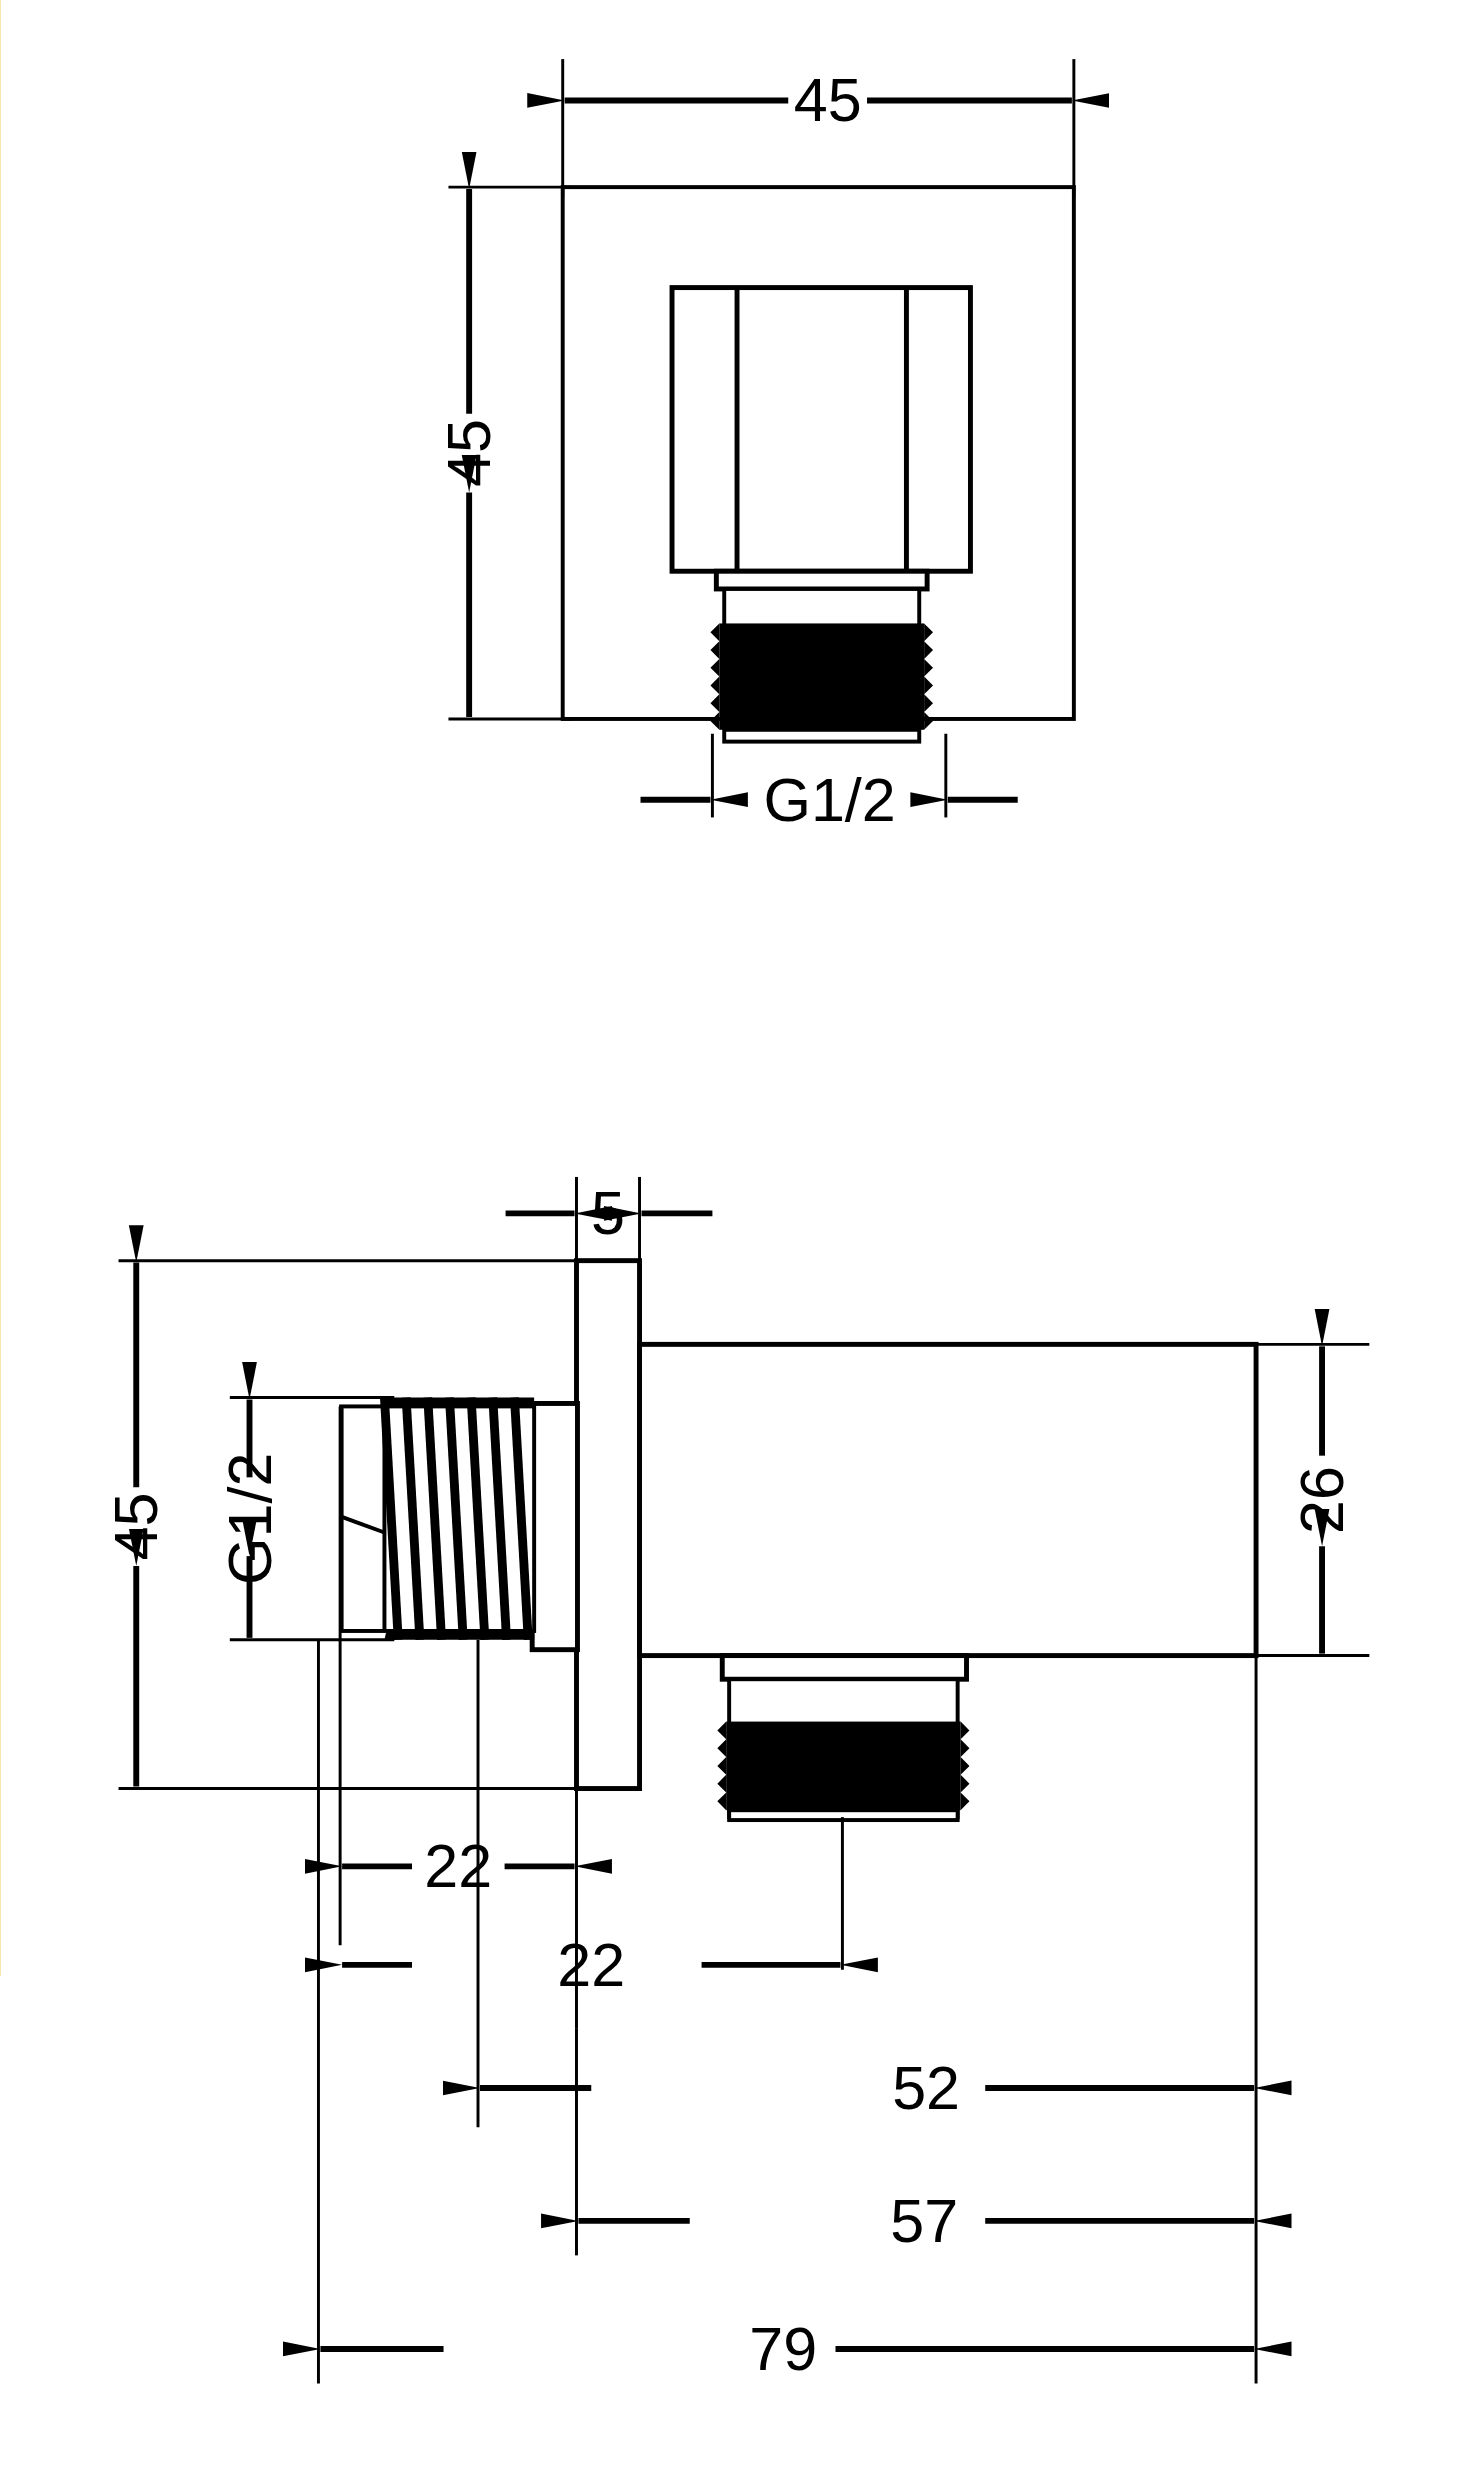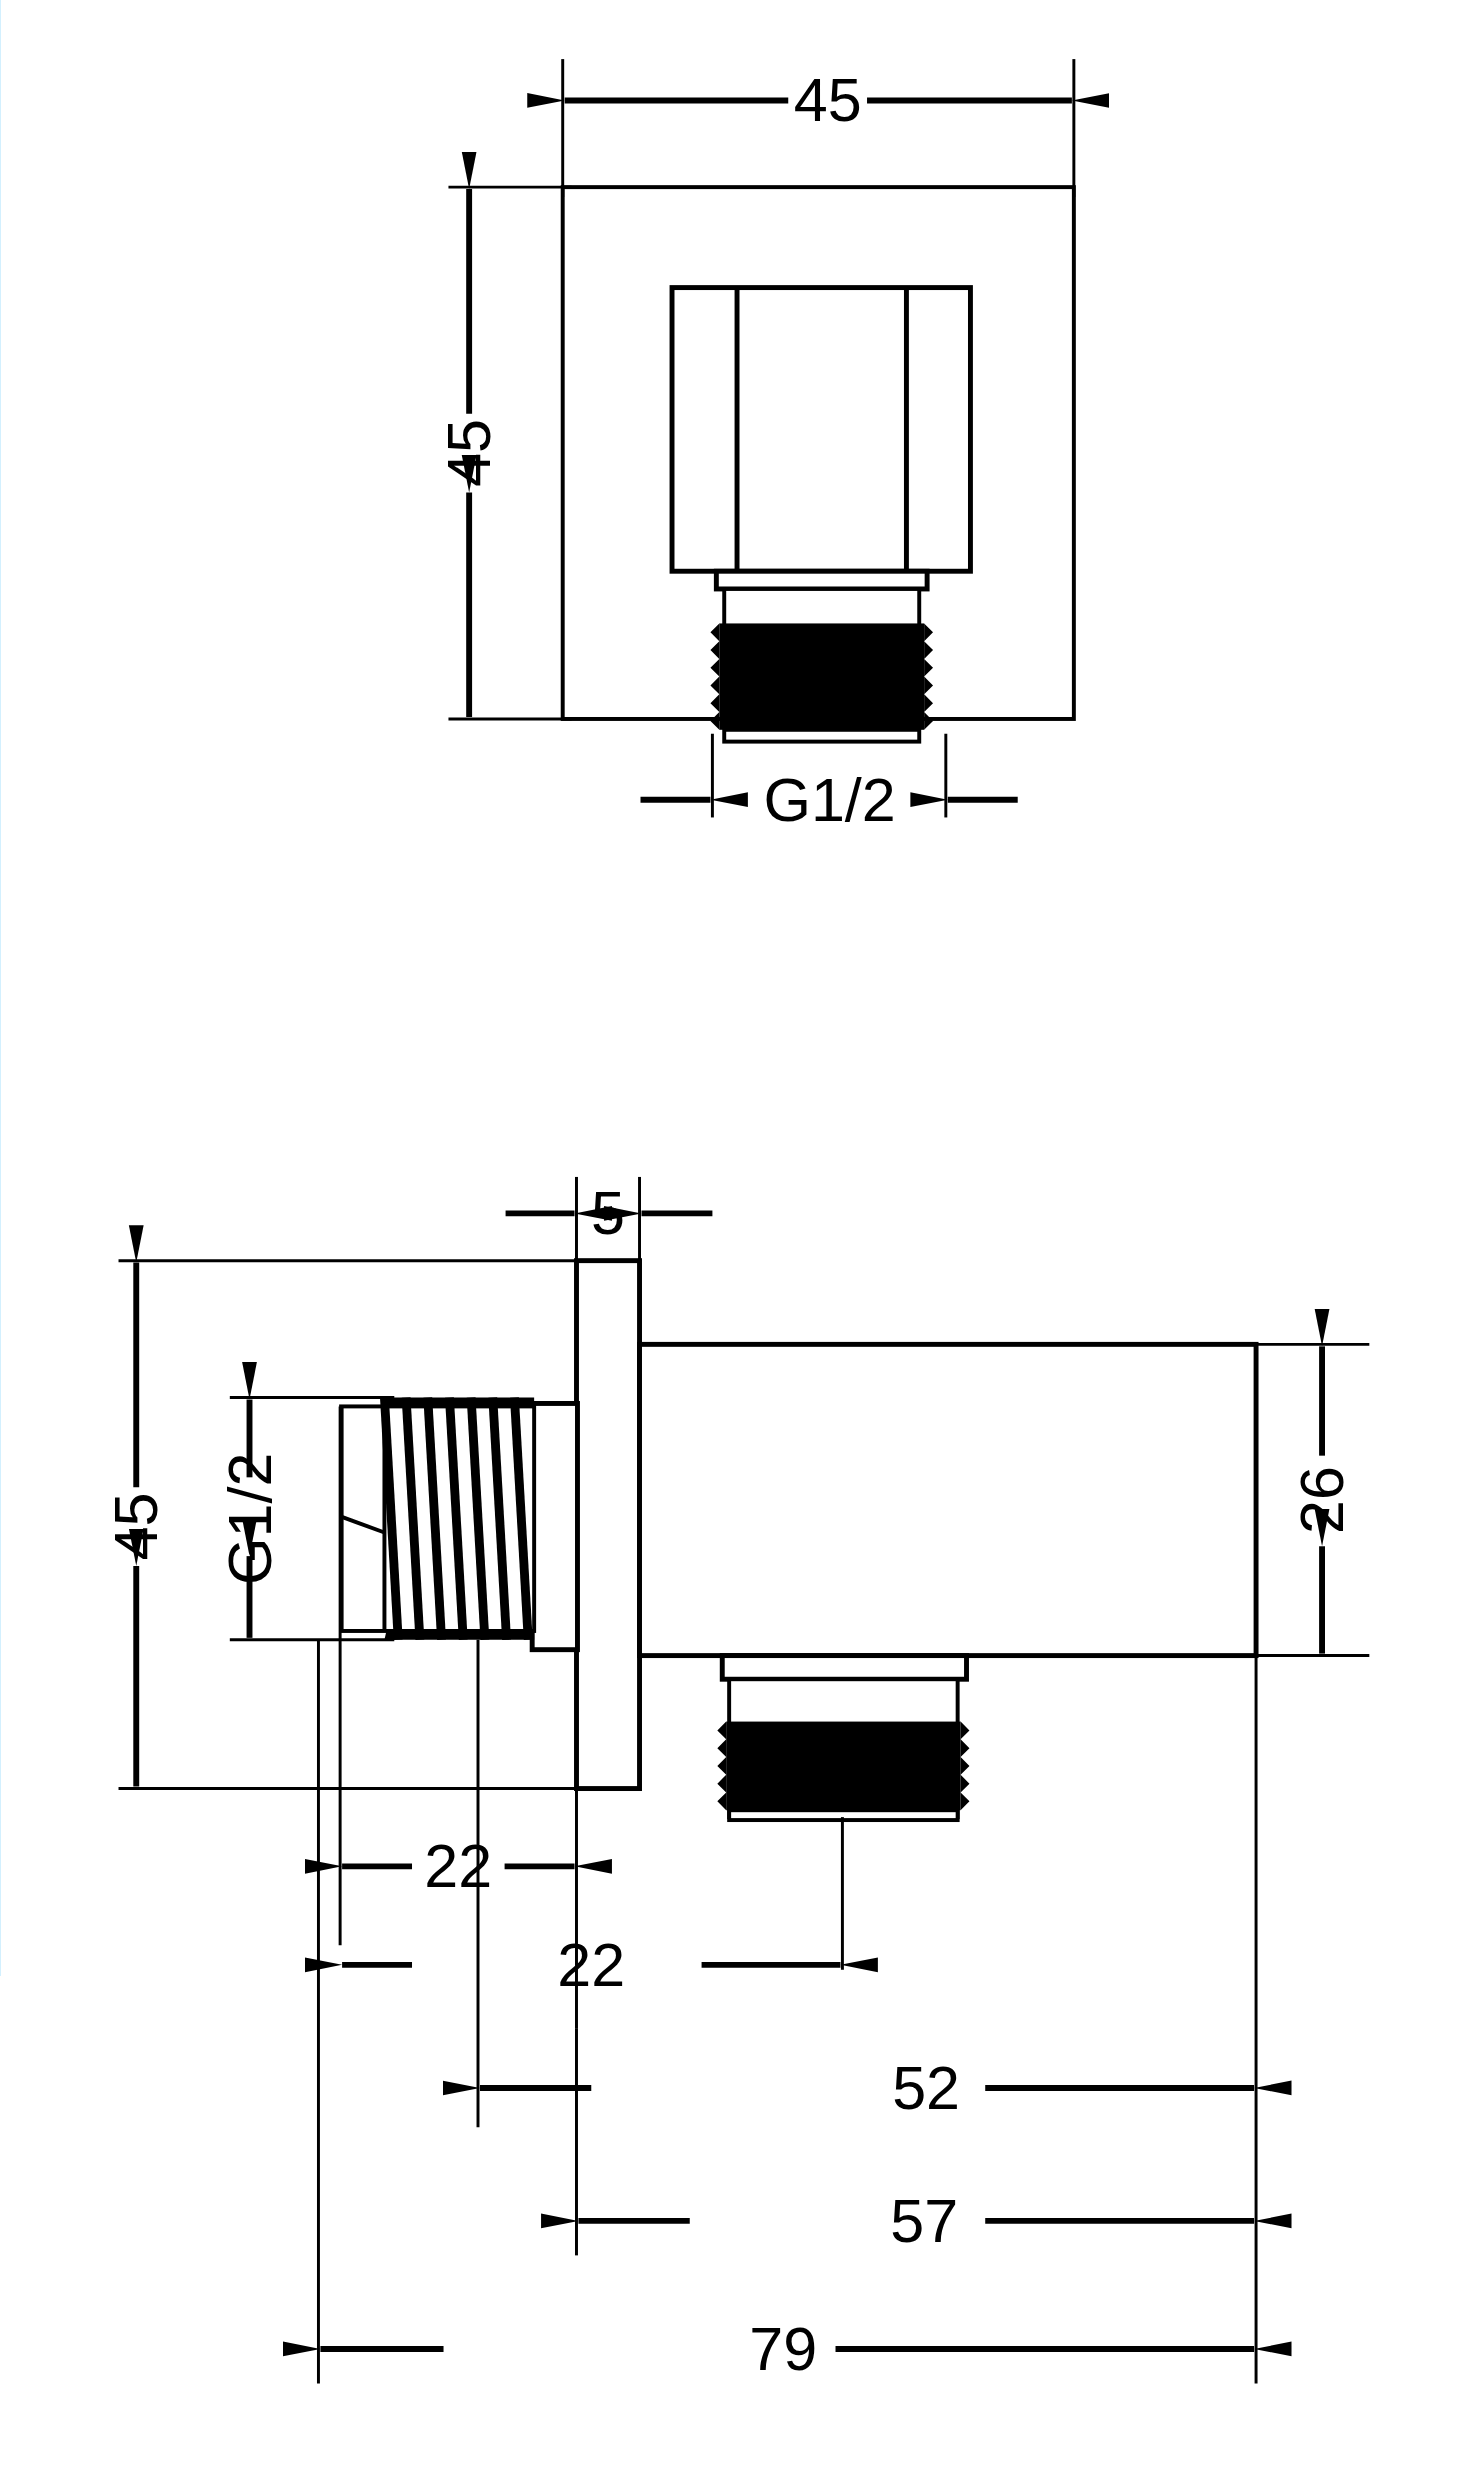--- a/index.html
+++ b/index.html
@@ -1,18 +1,18 @@
 <!DOCTYPE html>
 <html><head>
 <meta charset="utf-8">
 <style>
   html,body{margin:0;padding:0;background:#ffffff;}
   body{width:1478px;height:2476px;overflow:hidden;
        font-family:"Liberation Sans", sans-serif;}
-  #sheet{position:relative;width:1478px;height:1976px;background:#7dd3fc;}
+  #sheet{position:relative;width:1478px;height:1976px;background:#eab308;}
   svg{display:block;}
   .dimtext{font-family:"Liberation Sans", sans-serif;font-weight:400;}
 </style>
 </head>
 <body>
 
 <div id="sheet">
 <svg width="1478" height="2476" viewBox="0 0 1500 2514">
 
   <defs>

